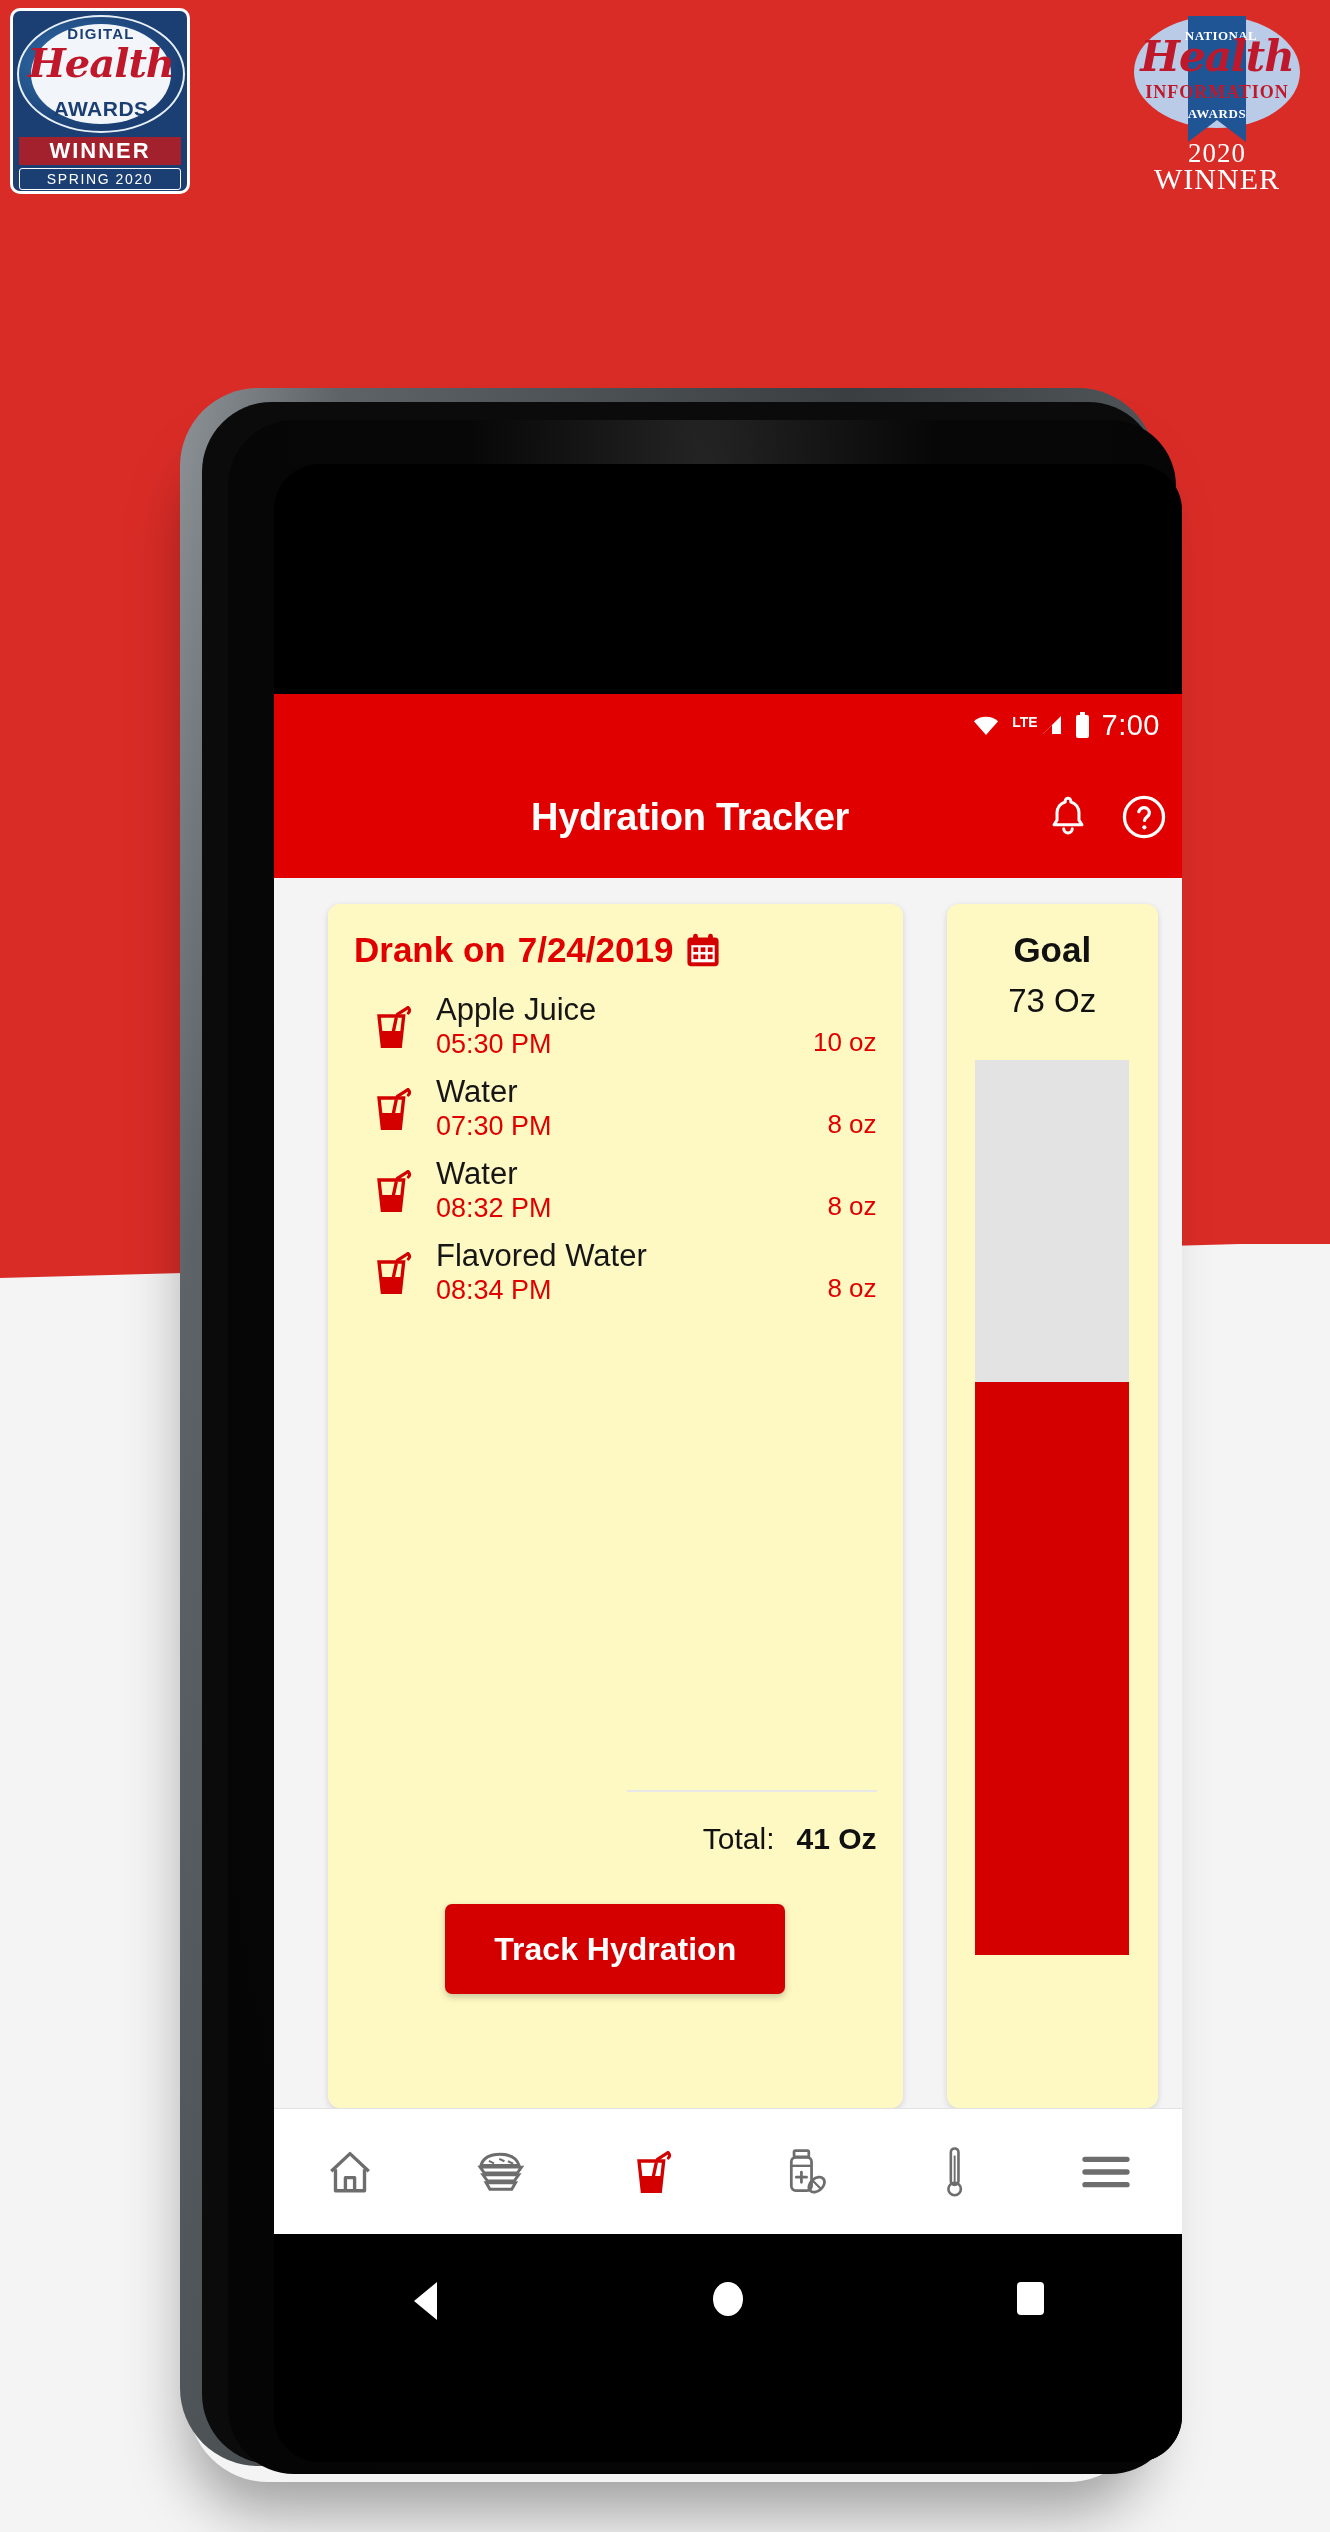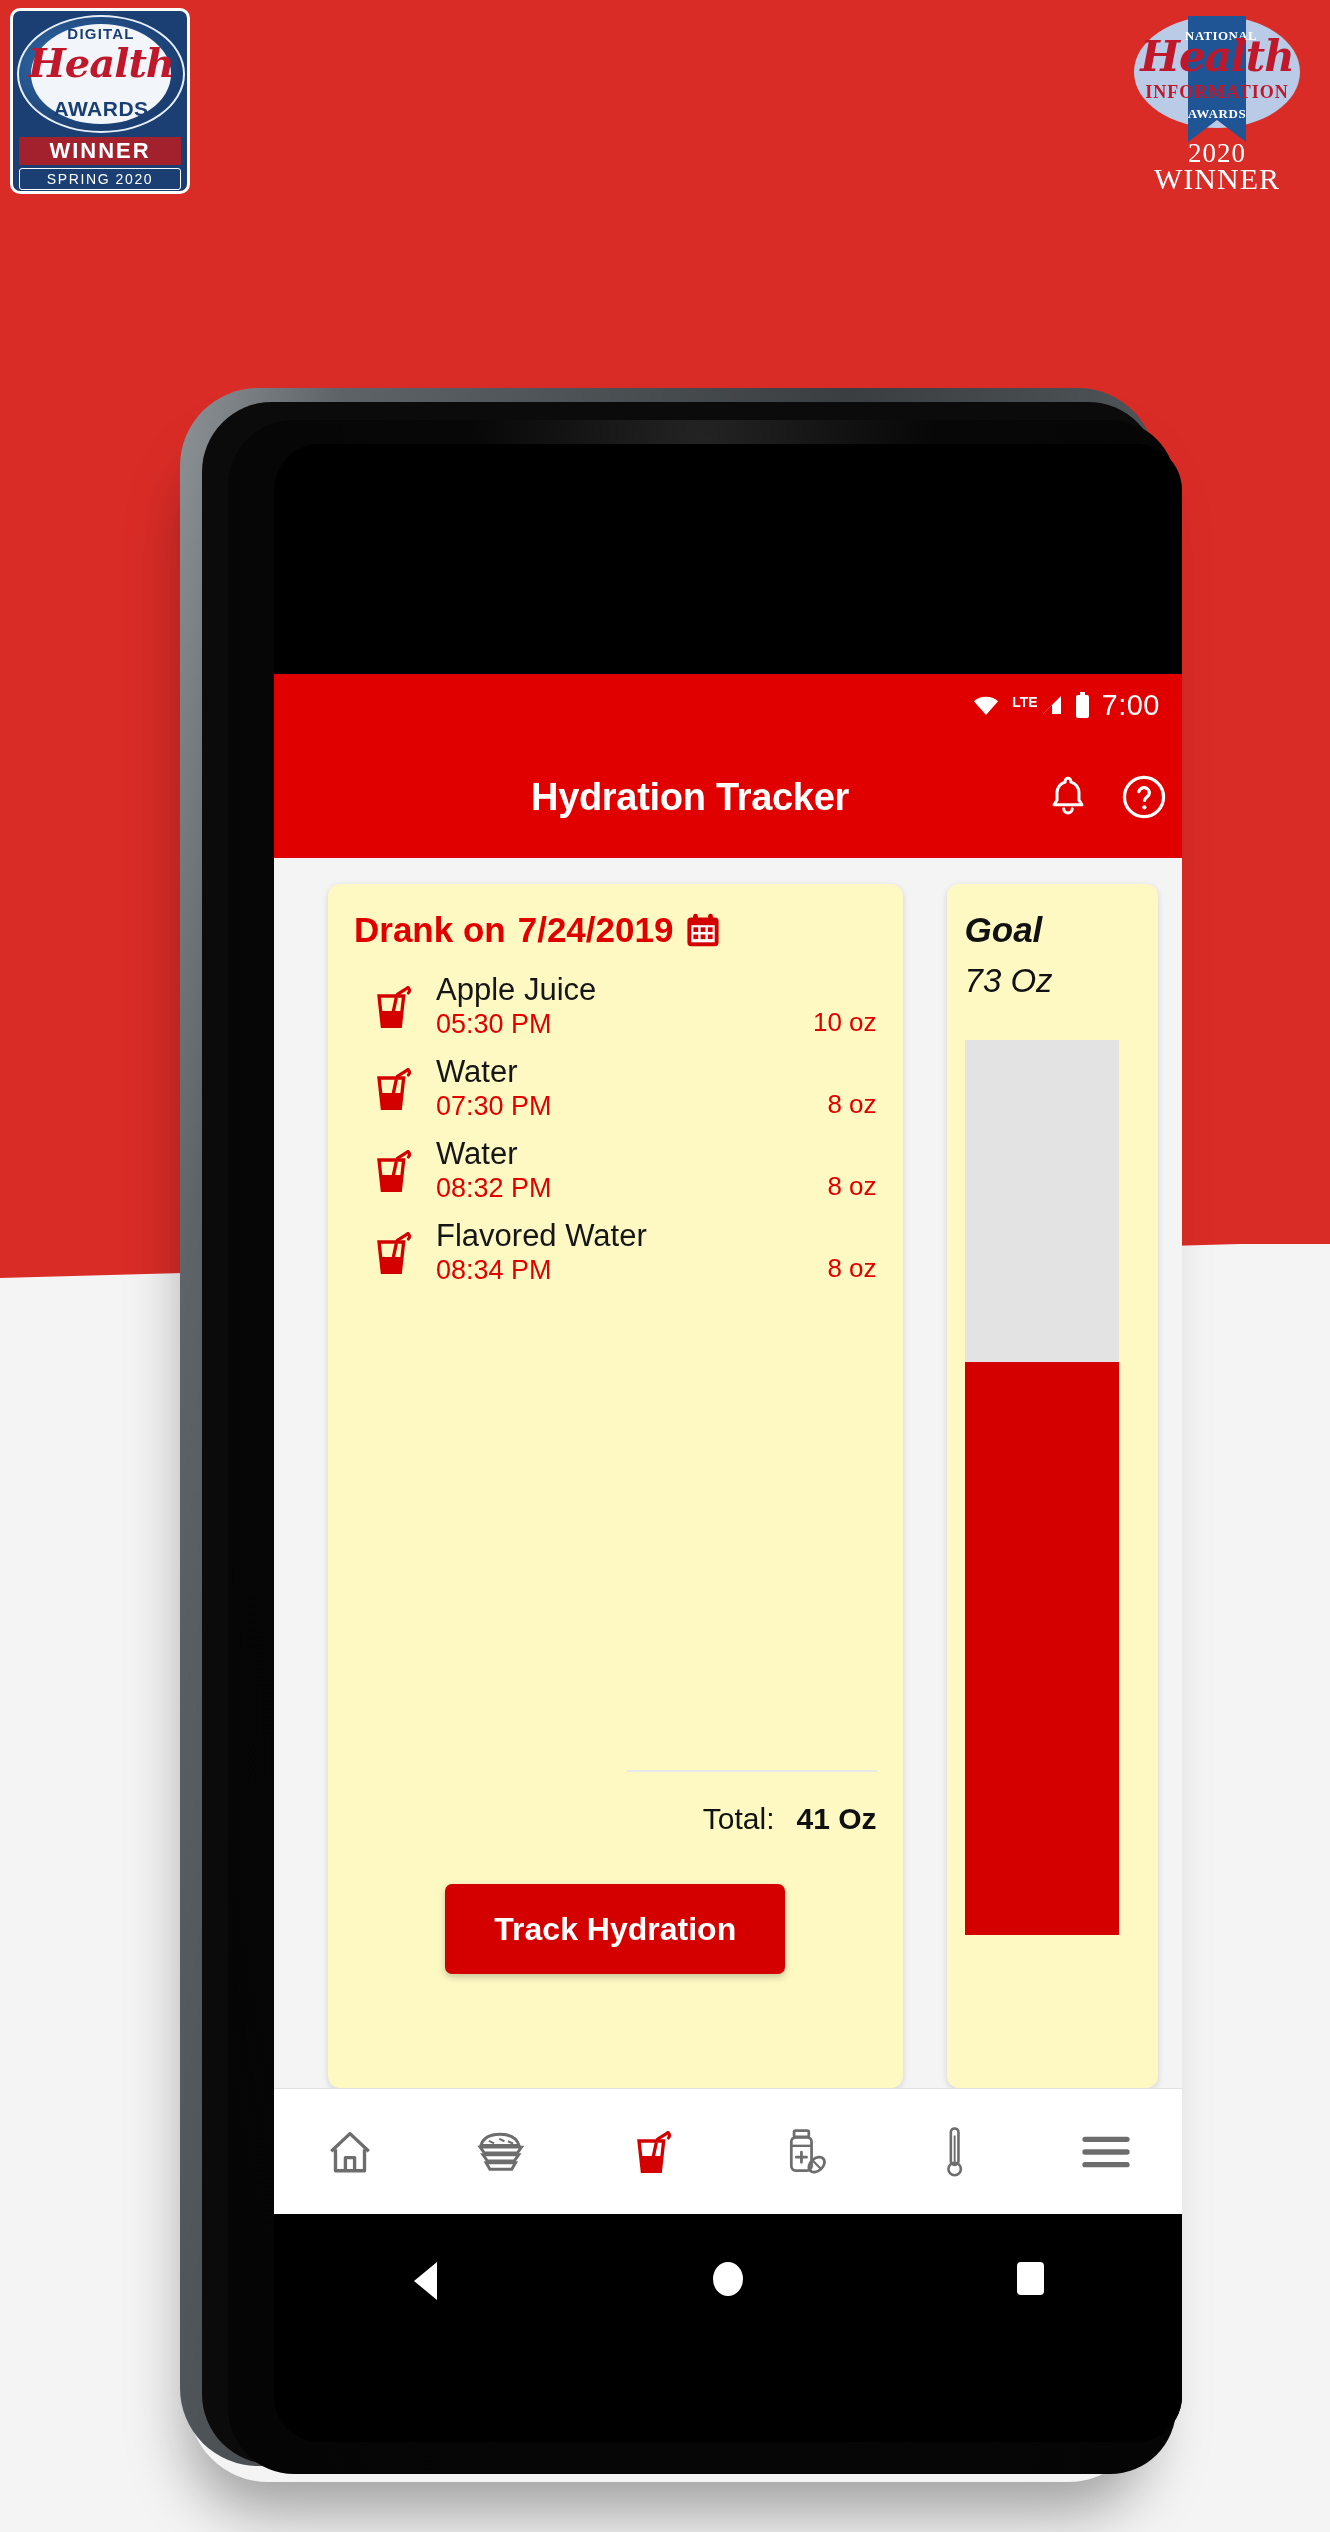--- a/index.html
+++ b/index.html
@@ -251,21 +251,21 @@
     width: 10px;
     border-radius: 3px;
     background: linear-gradient(180deg, #3a3f43 0%, #9aa0a4 8%, #cfd3d6 50%, #9aa0a4 92%, #3a3f43 100%);
   }
   .side-btn.power { top: 190px; height: 120px; }
   .side-btn.vol   { top: 345px; height: 200px; }
 
   
   .screen {
     position: absolute;
-    left: 46px; top: 24px;
+    left: 46px; top: 44px;
     width: 908px; height: 1998px;
     border-radius: 46px;
     overflow: hidden;
     background: #000;
   }
   .screen-inner {
     position: absolute;
     left: 0; top: 230px;
     width: 908px; height: 1540px;
     background: #f4f4f4;
@@ -337,22 +337,21 @@
     width: 600px;
     position: relative;
     padding: 26px 26px 0 26px;
   }
   .card-right {
     width: 220px;
     position: relative;
     padding: 26px 18px 0 18px;
     display: flex;
     flex-direction: column;
-    align-items: flex-start;
-    font-style: italic;
+    align-items: center;
   }
 
   .drank-head {
     display: flex;
     align-items: center;
     gap: 12px;
     color: #e00000;
     font-size: 35px;
     font-weight: bold;
     margin-bottom: 16px;

